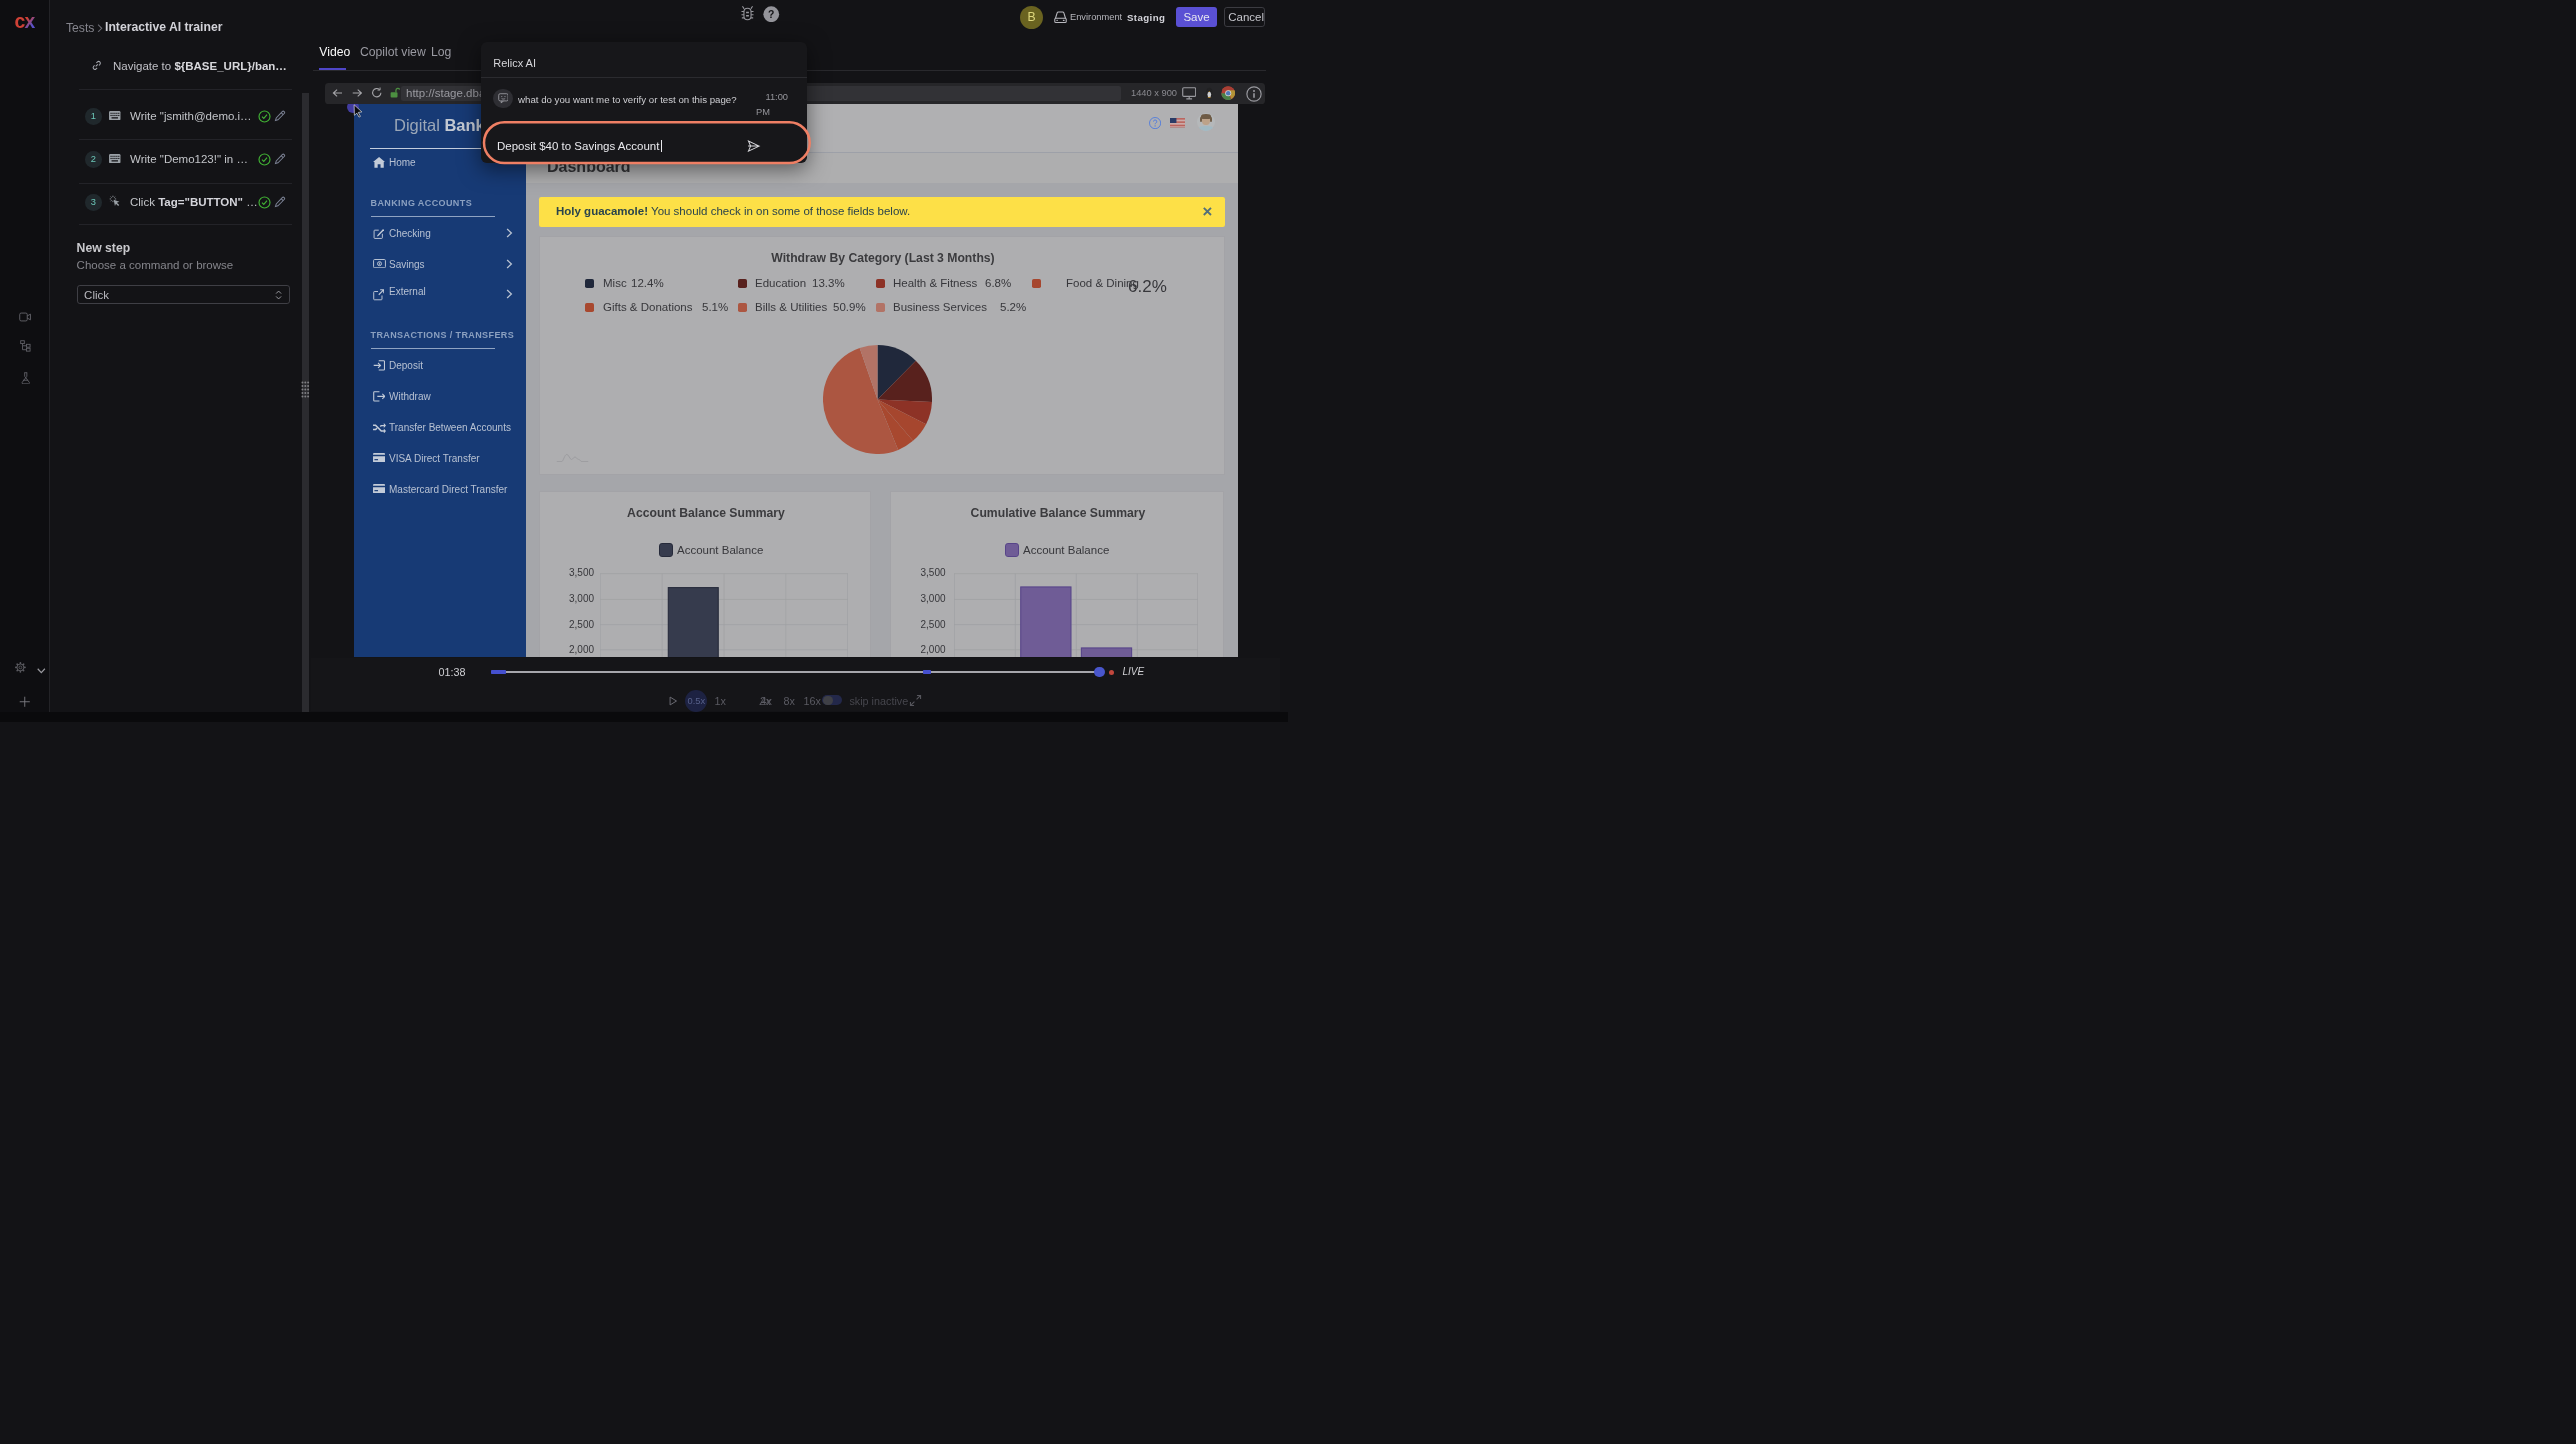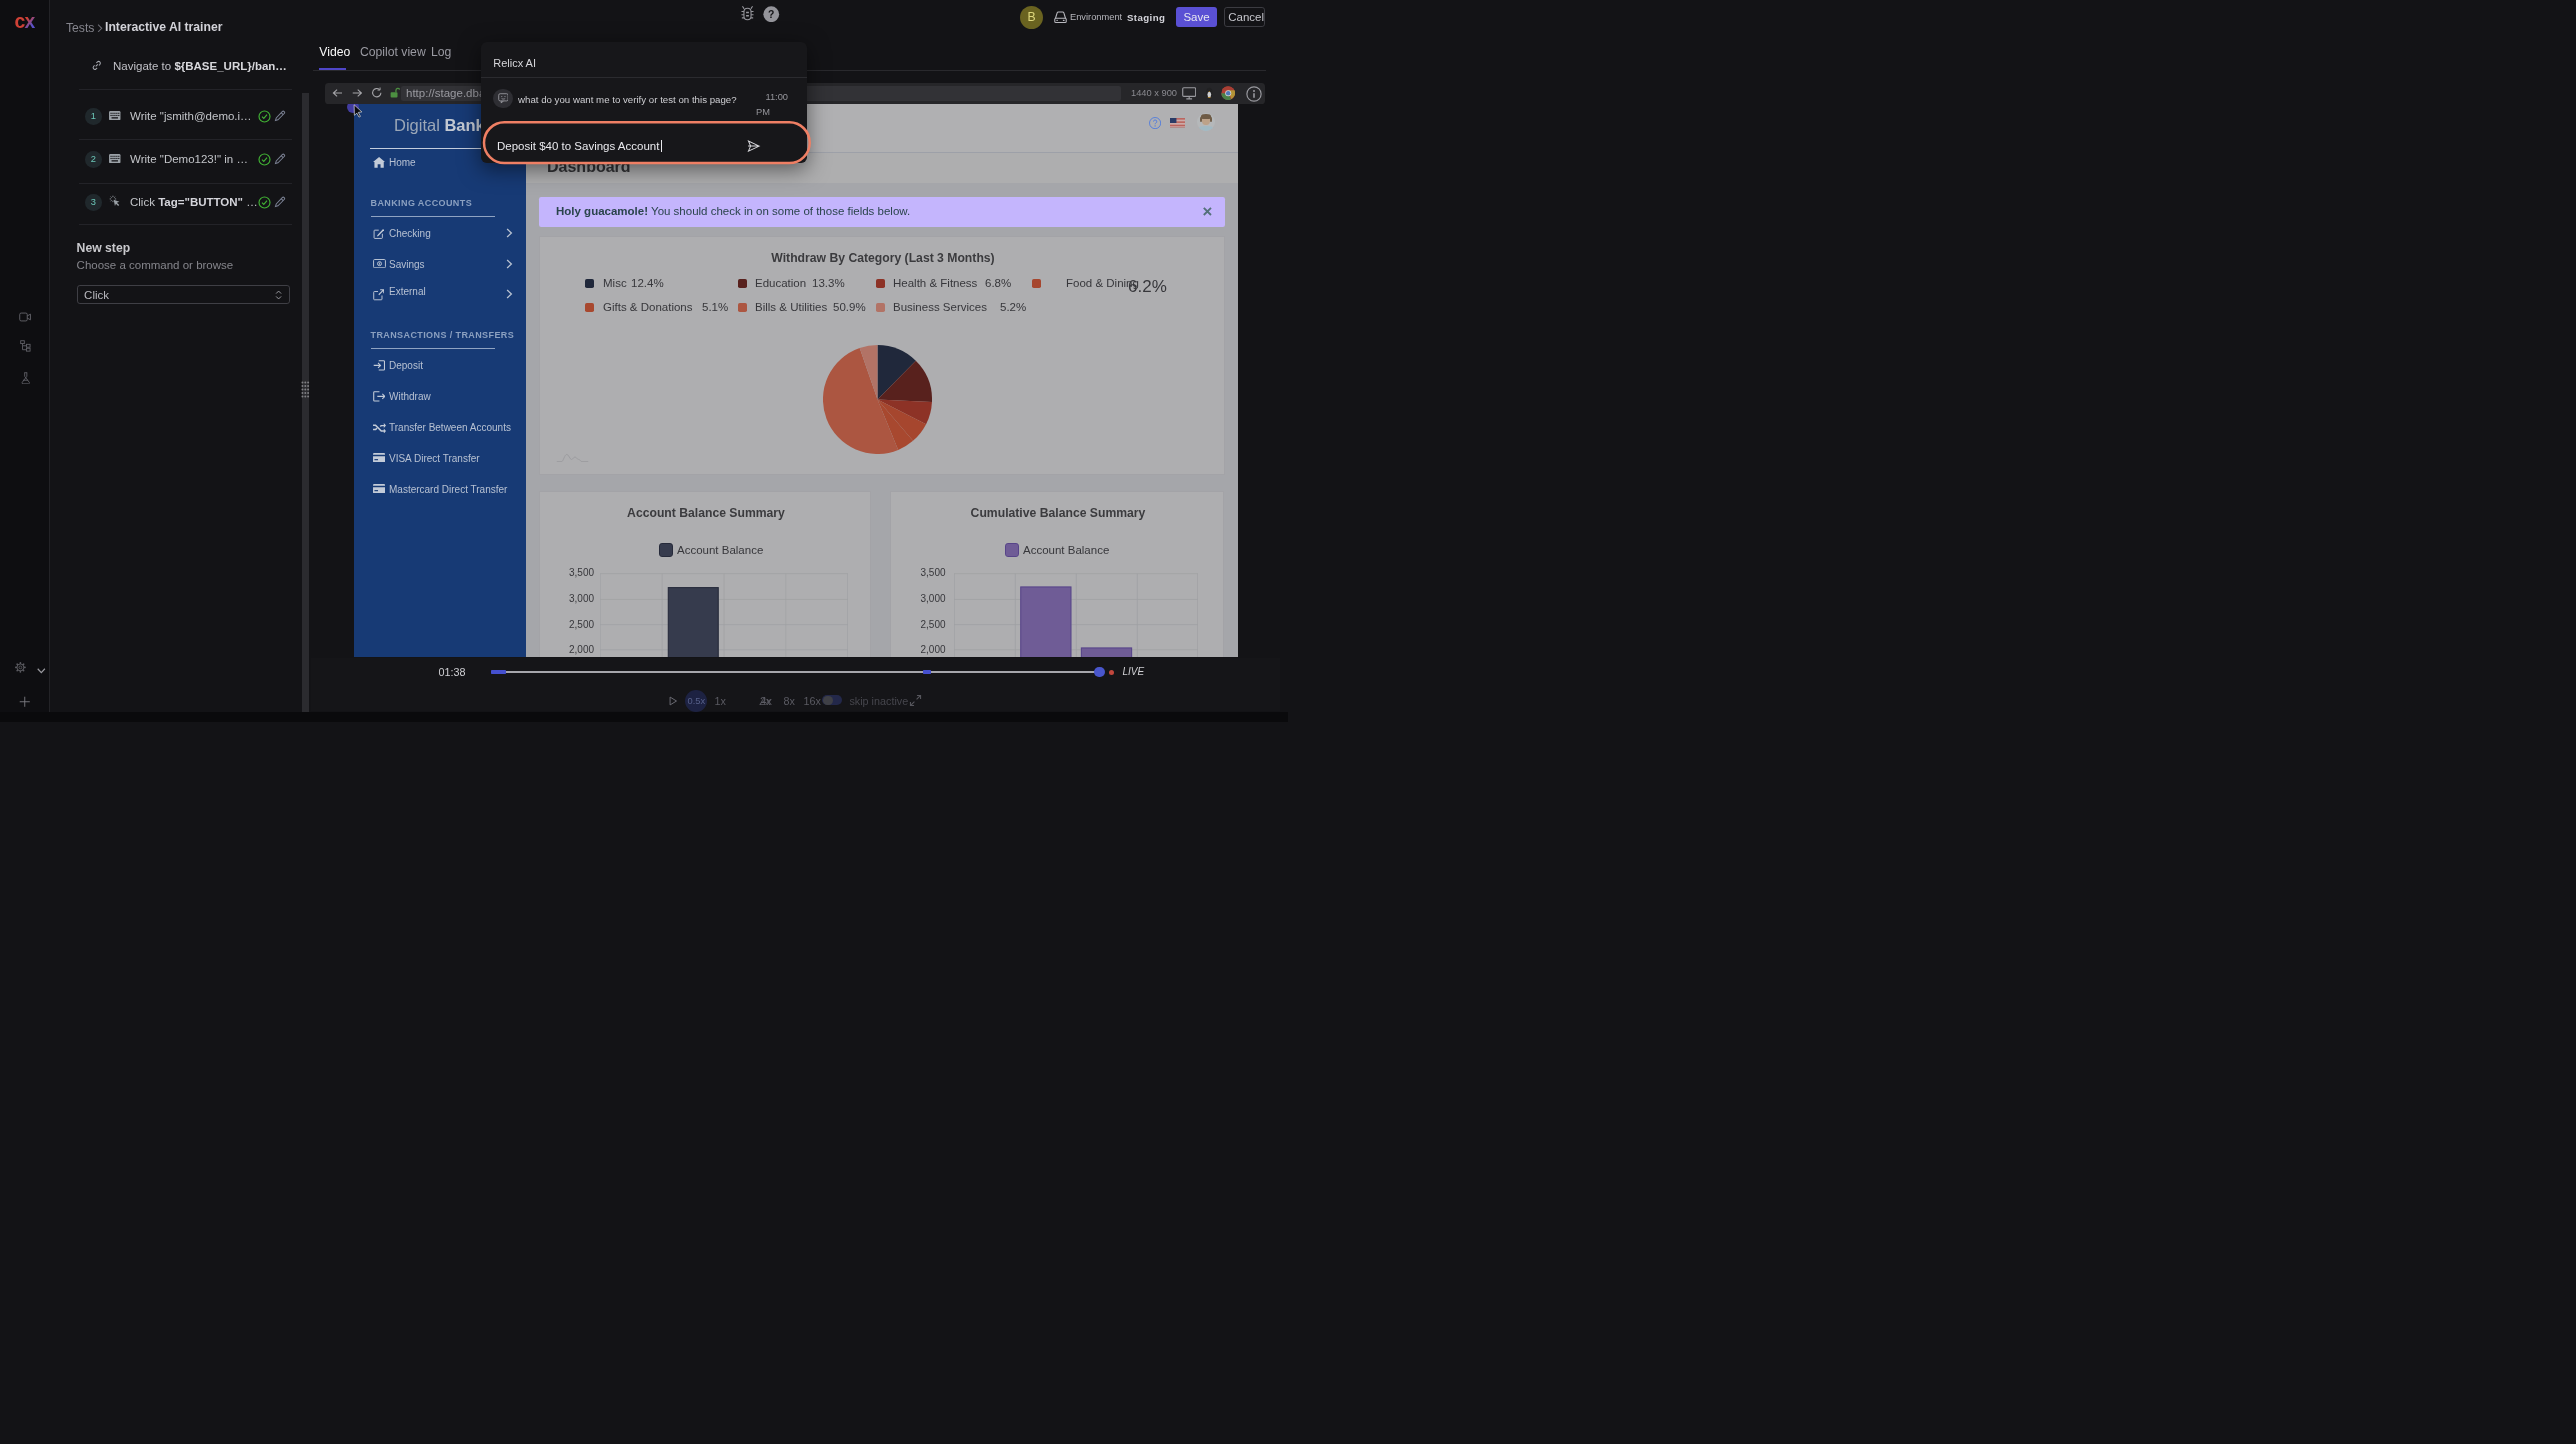--- a/index.html
+++ b/index.html
@@ -362,21 +362,21 @@
           <div class="abs" style="left:2.9px;top:4px;width:1.8px;height:5px;background:#6e5b46;border-radius:40%;"></div>
           <div class="abs" style="left:13.3px;top:4px;width:1.8px;height:5px;background:#6e5b46;border-radius:40%;"></div>
           <div class="abs" style="left:1.1px;top:12.6px;width:16px;height:6.5px;border-radius:45% 45% 0 0;background:#a2bac4;"></div>
         </div>
       </div>
 
       <div class="abs" style="left:172px;top:49px;width:712px;height:29.5px;background:#aeaeaf;"></div>
 
       <div class="abs" style="left:193px;top:54px;font-size:16px;font-weight:bold;color:#333336;">Dashboard</div>
 
-      <div class="abs" style="left:185px;top:93px;width:686px;height:29.5px;background:#c4b5fd;border-radius:2.2px;">
+      <div class="abs" style="left:185px;top:93px;width:686px;height:29.5px;background:#fde047;border-radius:2.2px;">
         <div class="abs" style="left:17px;top:8px;font-size:11.5px;color:#2a444c;"><b>Holy guacamole!</b> You should check in on some of those fields below.</div>
         <svg class="abs" style="left:663px;top:9.3px;" width="10.8" height="10.8" viewBox="0 0 15 15" stroke="#54707a" stroke-width="2.6">
             <path d="M2.5 2.5 L12.5 12.5 M12.5 2.5 L2.5 12.5"></path>
           </svg>
       </div>
 
       <div class="card" style="left:185px;top:132px;width:686px;height:239px;">
         <div class="abs" style="left:0;top:13.7px;width:686px;text-align:center;font-size:12.2px;font-weight:bold;color:#3b3b3e;">Withdraw By Category (Last 3 Months)</div>
 
         <div class="abs" style="left:45px;top:42px;width:8.6px;height:8.6px;border-radius:1.8px;background:#20283b;"></div>

